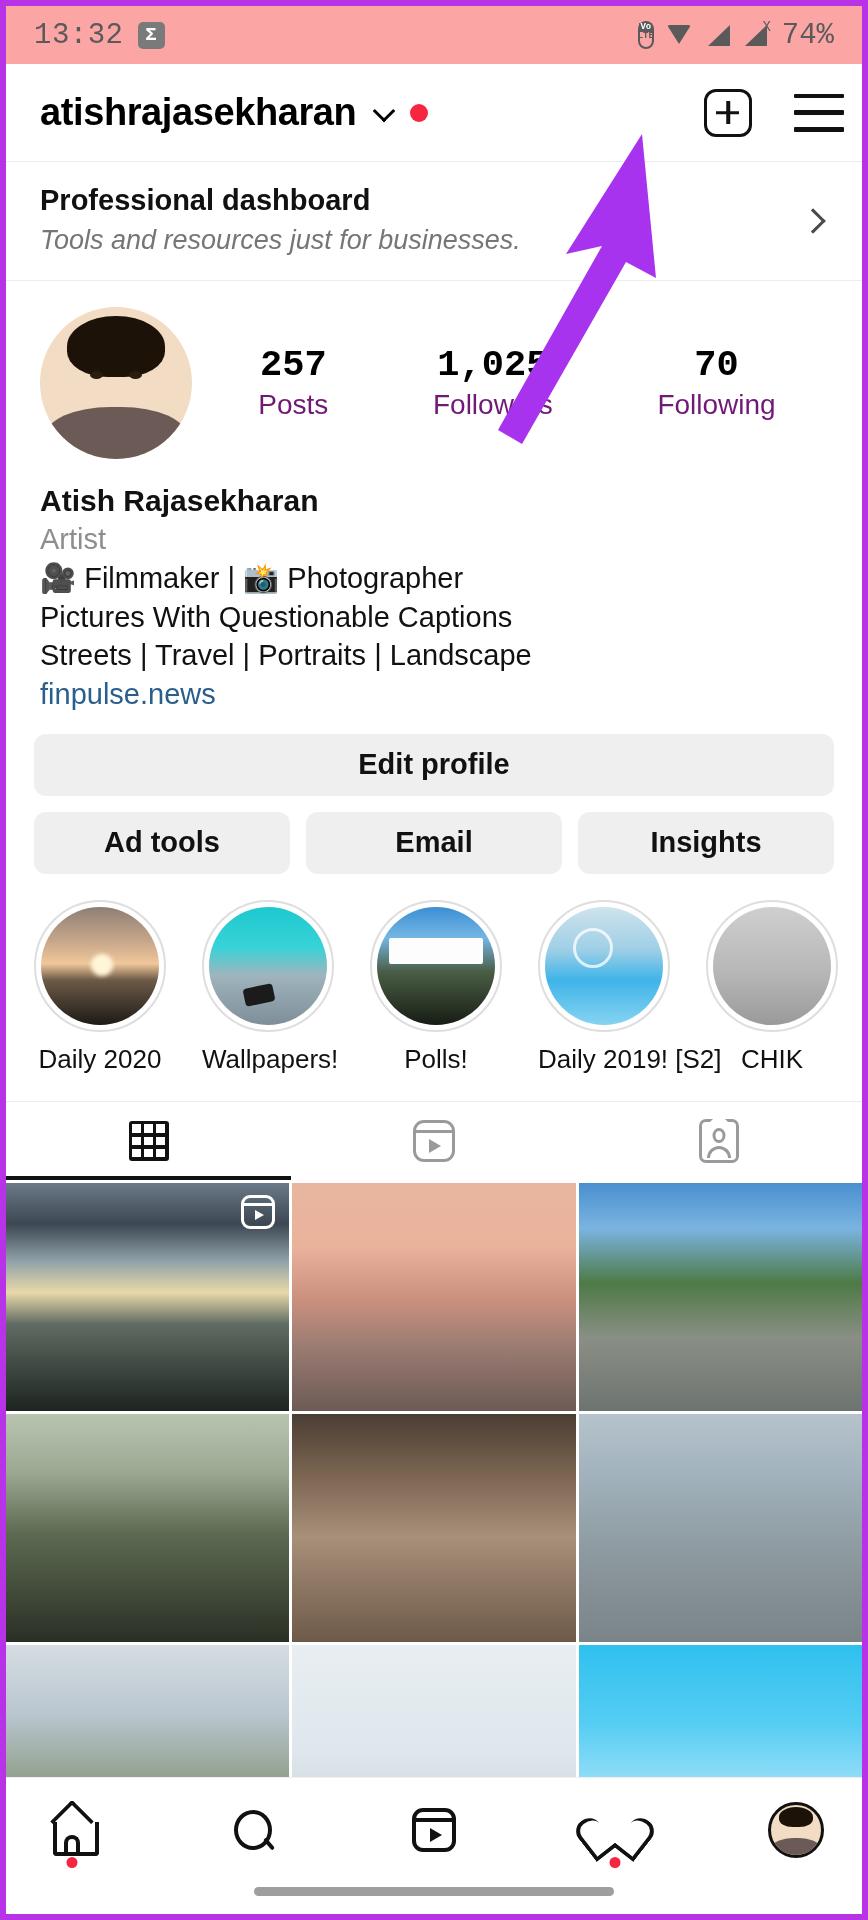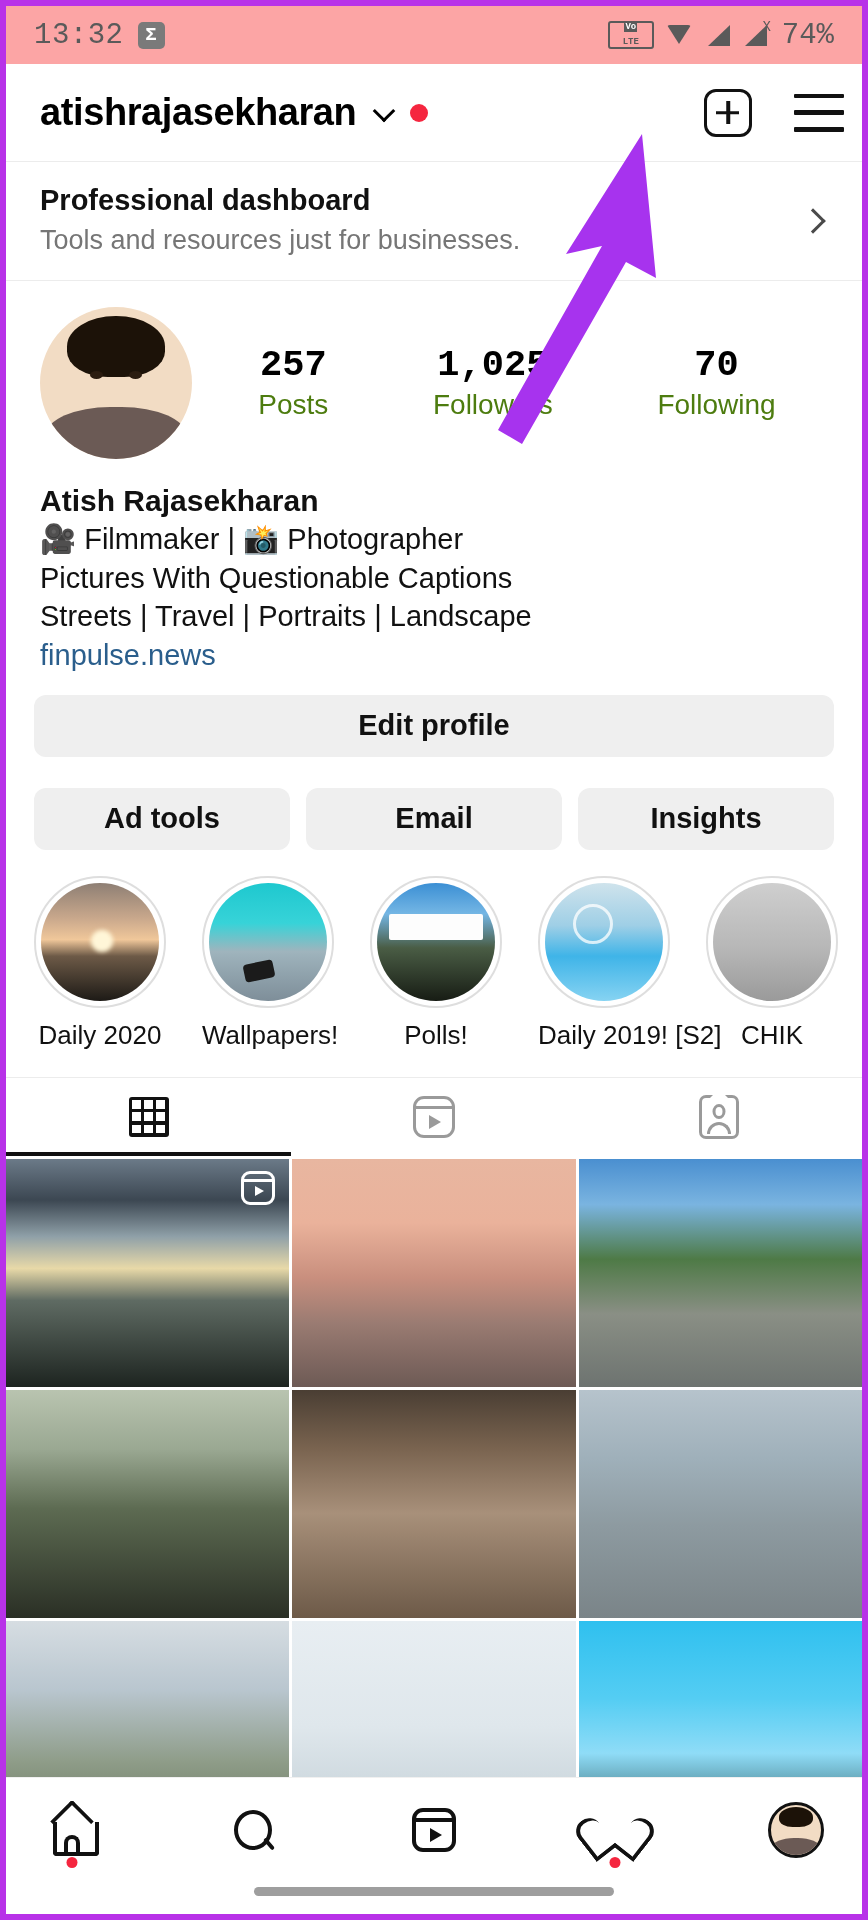--- a/index.html
+++ b/index.html
@@ -28,22 +28,22 @@
   .sb-left { display: flex; align-items: center; gap: 14px; }
   .sb-time { font-size: 29px; color: #5a5a5a; font-weight: 400; letter-spacing: .5px; }
   .sb-appicon {
     width: 27px; height: 27px; border-radius: 5px;
     background: #7a7a7a; color: #fff;
     font-size: 19px; font-weight: bold;
     display: flex; align-items: center; justify-content: center;
   }
   .sb-right { margin-left: auto; display: flex; align-items: center; gap: 9px; }
   .volte {
-    width: 46px; height: 28px; border: 2.5px solid #5a5a5a; border-radius: 3px;
-    display: flex; flex-direction: column; align-items: center; justify-content: space-between;
+    width: 16px; height: 28px; border: 2.5px solid #5a5a5a; border-radius: 8px;
+    display: flex; flex-direction: column; align-items: center; justify-content: flex-start;
     line-height: 1;
   }
   .volte span { font-size: 9px; font-weight: bold; color: #5a5a5a; }
   .volte .v1 { background:#5a5a5a; color:#fff; padding:0 1px; }
   .wifi { width: 32px; height: 28px; position: relative; }
   .wifi::after {
     content: ""; position: absolute; left: 4px; top: 4px;
     width: 0; height: 0;
     border-left: 12px solid transparent; border-right: 12px solid transparent;
     border-top: 19px solid #5a5a5a;
@@ -91,21 +91,21 @@
   .burger i { display: block; height: 4.5px; background: #111; border-radius: 1px; }
 
   
   .prodash {
     padding: 22px 30px 24px 34px;
     border-bottom: 1px solid #ececec;
     display: flex; align-items: center;
   }
   .pd-txt { flex: 1; }
   .pd-title { font-size: 29px; font-weight: bold; color: #111; margin-bottom: 8px; }
-  .pd-sub { font-size: 27px; color: #767676; }
+  .pd-sub { font-size: 27px; color: #767676; font-style: italic; }
   .chev-r { width: 22px; height: 22px; position: relative; flex: none; margin-right: 8px; }
   .chev-r::after {
     content: ""; position: absolute; left: 2px; top: 3px;
     width: 15px; height: 15px;
     border-right: 3px solid #4a4a4a; border-top: 3px solid #4a4a4a;
     transform: rotate(45deg);
   }
 
   
   .profile { padding: 26px 34px 0 34px; display: flex; align-items: center; }
@@ -123,38 +123,38 @@
     position: absolute; left: 4%; bottom: -6%; width: 92%; height: 40%;
     background: #6b5a55; border-radius: 46% 46% 0 0;
   }
   .av-eye {
     position: absolute; top: 42%; width: 13px; height: 8px; background: #2b1c10; border-radius: 50%;
   }
   .av-eye.l { left: 33%; } .av-eye.r { right: 33%; }
   .stats { flex: 1; display: flex; justify-content: space-around; padding-left: 14px; }
   .stat { text-align: center; }
   .stat-num { font-size: 37px; font-weight: bold; color: #000; line-height: 1.1; font-family: Liberation Mono, monospace; }
-  .stat-lbl { font-size: 28px; color: #4d7c0f; margin-top: 3px; }
+  .stat-lbl { font-size: 28px; color: #701a75; margin-top: 3px; }
 
   
   .bio { padding: 22px 34px 0 34px; }
   .bio-name { font-size: 30px; font-weight: bold; color: #111; line-height: 1.3; }
   .bio-cat { font-size: 29px; color: #8e8e8e; line-height: 1.35; }
   .bio-line { font-size: 29px; color: #111; line-height: 1.33; }
   .bio-link { font-size: 29px; color: #2a5e8c; line-height: 1.35; }
 
   
   .btn-wrap { padding: 20px 28px 0 28px; }
   .btn {
     background: #efefef; border-radius: 12px;
     font-size: 29px; font-weight: bold; color: #111;
     display: flex; align-items: center; justify-content: center;
     height: 62px;
   }
-  .btn-row { display: flex; gap: 16px; margin-top: 31px; }
+  .btn-row { display: flex; gap: 16px; margin-top: 16px; }
   .btn-row .btn { flex: 1; }
 
   
   .highlights {
     display: flex; gap: 36px; padding: 26px 28px 0 28px;
     overflow: hidden;
   }
   .hl { width: 132px; flex: none; text-align: center; }
   .hl-ring {
     width: 132px; height: 132px; border-radius: 50%;
@@ -361,20 +361,21 @@
       </div>
       <div class="stat">
         <div class="stat-num">70</div>
         <div class="stat-lbl">Following</div>
       </div>
     </div>
   </div>
 
   <div class="bio">
     <div class="bio-name">Atish Rajasekharan</div>
+    <div class="bio-cat">Artist</div>
     <div class="bio-line">🎥 Filmmaker | 📸 Photographer</div>
     <div class="bio-line">Pictures With Questionable Captions</div>
     <div class="bio-line">Streets | Travel | Portraits | Landscape</div>
     <div class="bio-link">finpulse.news</div>
   </div>
 
   <div class="btn-wrap">
     <div class="btn">Edit profile</div>
     <div class="btn-row">
       <div class="btn">Ad tools</div>

